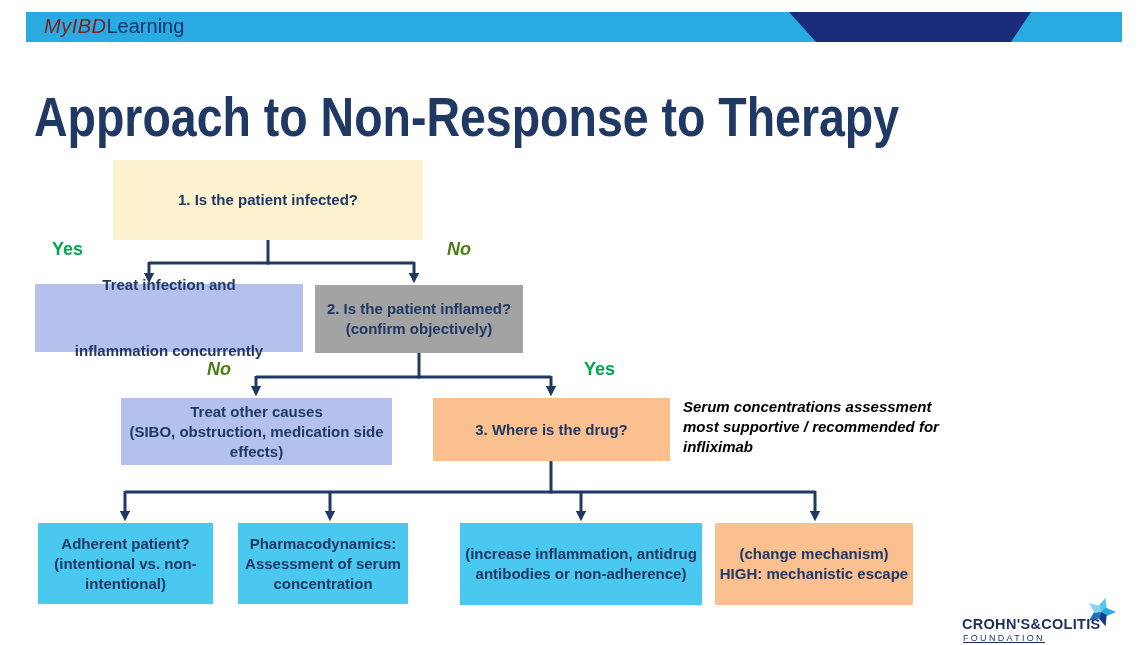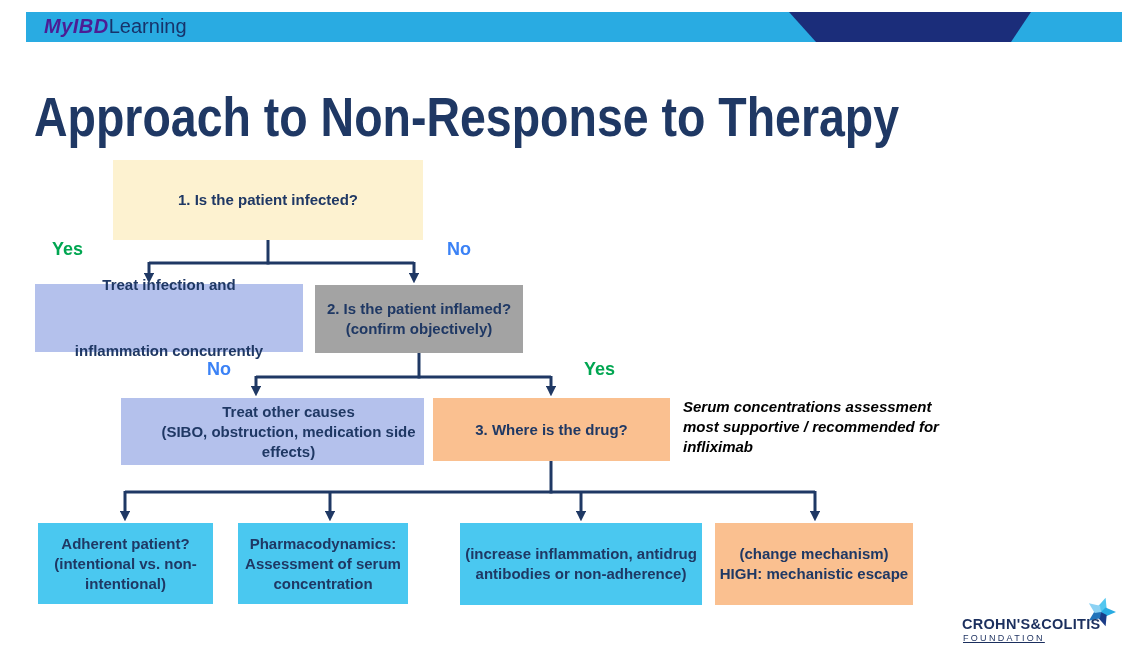--- a/index.html
+++ b/index.html
@@ -6,21 +6,21 @@
   body { width:1148px; height:645px; position:relative; overflow:hidden;
          font-family:"Liberation Sans", sans-serif; }
 
   
   .header-bar { position:absolute; left:26px; top:12px; width:1096px; height:30px;
                 background:#29ABE2; }
   .header-trapezoid { position:absolute; left:0; top:0; width:100%; height:100%;
                 background:#1B2D7A;
                 clip-path:polygon(763px 0, 1005px 0, 985px 100%, 790px 100%); }
   .logo { position:absolute; left:18px; top:3px; font-size:20px; white-space:nowrap; z-index:2; }
-  .logo-prefix { color:#4c1d95; font-weight:bold; font-style:italic; letter-spacing:0.5px;margin-top:28px; }
+  .logo-prefix { color:#7f1d1d; font-weight:normal; font-style:italic; letter-spacing:0.5px;margin-top:28px; }
   .logo-suffix { color:#17336B; font-weight:normal; }
 
   
   .page-title { position:absolute; left:34px; top:84px; font-size:56px; font-weight:bold;
                 color:#1F3864; white-space:nowrap; transform:scaleX(0.83);
                 transform-origin:0 0; }
 
   
   .node { position:absolute; display:flex; flex-direction:column; justify-content:center;
           align-items:center; text-align:center; font-weight:bold; color:#1F3864;
@@ -28,31 +28,31 @@
   .node span { display:block; }
   .node-cream    { background:#FDF2D0; }
   .node-lavender { background:#B4C1EC; }
   .node-green    { background:#a3a3a3; }
   .node-orange   { background:#FAC090; }
   .node-cyan     { background:#4AC8F0; }
 
   #node-q1            { left:113px; top:160px; width:310px; height:80px; }
   #node-treat-infection { left:35px;  top:284px; width:268px; height:68px;gap:46px; }
   #node-q2            { left:315px; top:285px; width:208px; height:68px; }
-  #node-treat-other   { left:121px; top:398px; width:271px; height:67px;padding-left:32px; }
+  #node-treat-other   { left:121px; top:398px; width:271px; height:67px; }
   #node-q3            { left:433px; top:398px; width:237px; height:63px; }
   #node-adherent      { left:38px;  top:523px; width:175px; height:81px; }
   #node-pharmacodynamics { left:238px; top:523px; width:170px; height:81px; }
   #node-low           { left:460px; top:523px; width:242px; height:82px; }
   #node-high          { left:715px; top:523px; width:198px; height:82px; }
 
   
   .branch-label { position:absolute; font-size:18px; font-weight:bold; z-index:2; }
   .label-yes { color:#00A651; }
-  .label-no  { color:#3b82f6; }
+  .label-no  { color:#4d7c0f;font-style:italic; }
   #label-yes1 { left:52px;  top:239px; }
   #label-no1  { left:447px; top:239px; }
   #label-no2  { left:207px; top:359px; }
   #label-yes2 { left:584px; top:359px; }
 
   
   .annotation { position:absolute; left:683px; top:397px; width:270px;
                 font-size:15px; line-height:20px; font-weight:bold; font-style:italic;
                 color:#000000; z-index:2; }
   .annotation span { display:block; }

